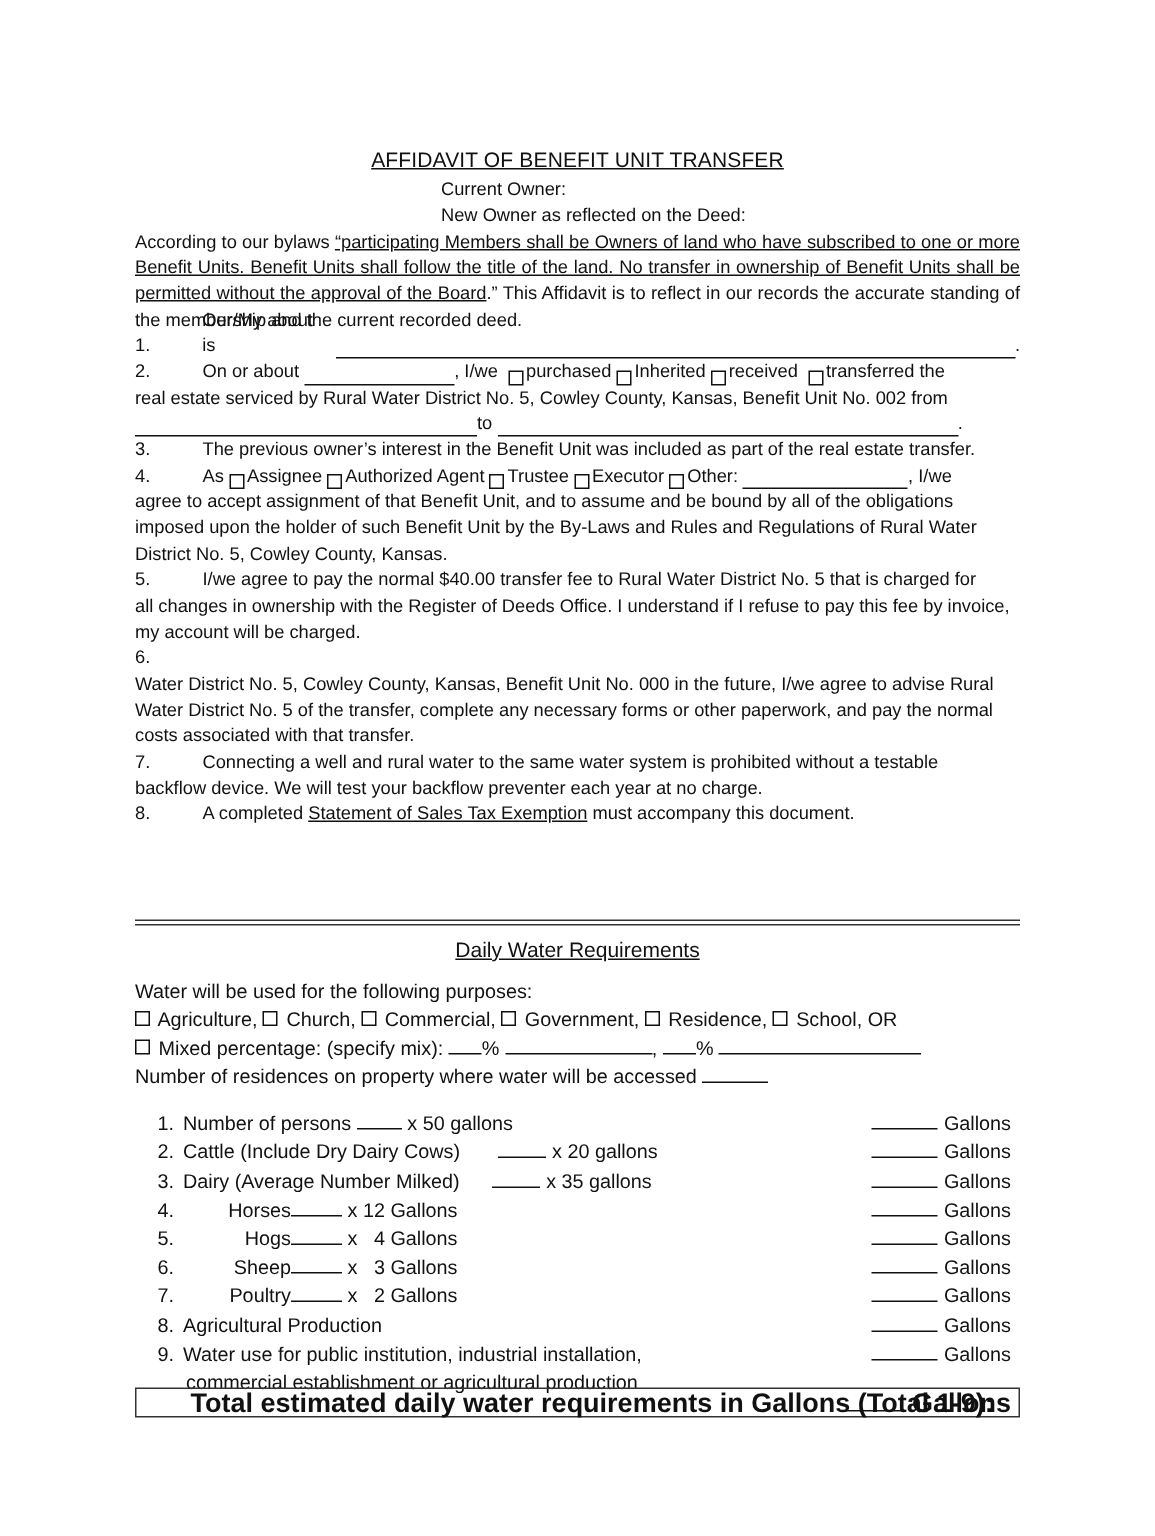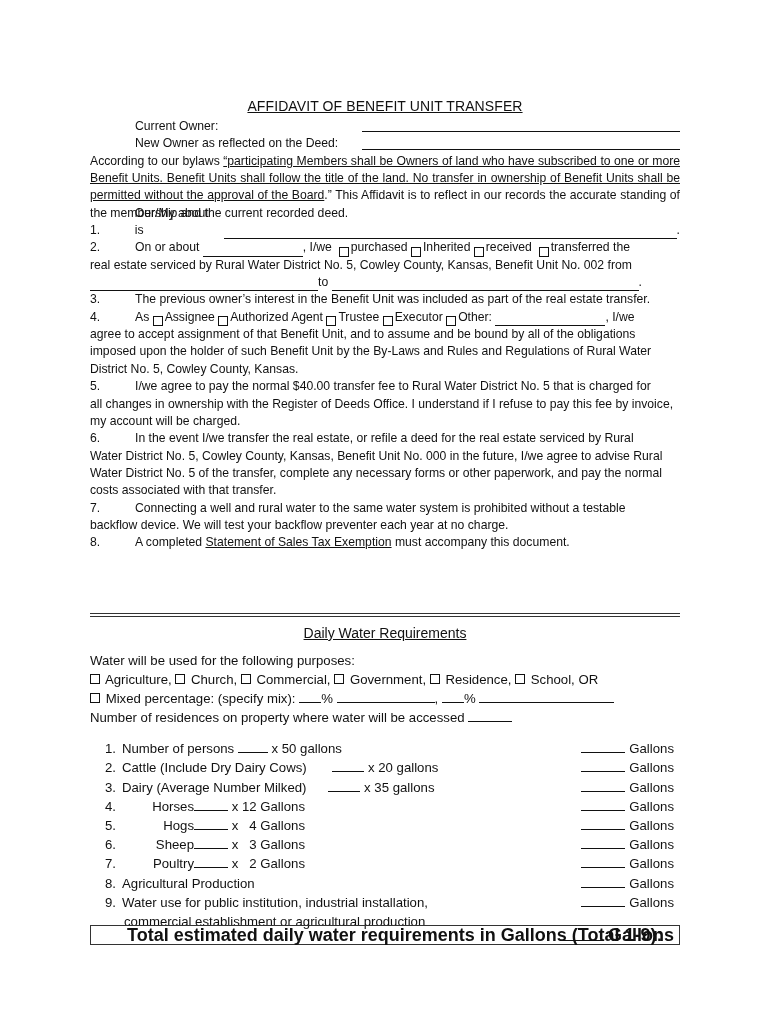--- a/index.html
+++ b/index.html
@@ -7,21 +7,21 @@
       font-family: "Liberation Sans", sans-serif; color: #111; }
     .page { position: absolute; left: 90px; top: 96px; width: 590px; font-size: 12.2px; line-height: 17.35px; }
     .title { text-align: center; font-size: 14px; text-decoration: underline; line-height: 20px; margin-bottom: 2px; letter-spacing: 0.1px; }
     .just { text-align: justify; text-align-last: auto; }
     .p { margin: 0; }
     .u { text-decoration: underline; }
     .blank { display: inline-block; border-bottom: 1px solid #111; height: 12px; vertical-align: baseline; }
     .row { display: flex; align-items: flex-end; height: 17.35px; }
     .num { display: inline-block; width: 45px; }
     .cb { display: inline-block; width: 8px; height: 8px; border: 1px solid #111; vertical-align: -0px; margin-right: 2px; }
-    .owner-row { display: flex; height: 17.35px; align-items: flex-end; }
+    .owner-row { display: flex; height: 17.35px; align-items: center; flex-direction: column; }
     .owner-label { width: 227px; padding-left: 45px; box-sizing: border-box; width: 272px; }
     .owner-line { flex: 1; border-bottom: 1px solid #111; margin-bottom: 3px; height: 12px; }
     .sep { position: absolute; left: 90px; width: 590px; top: 613px; height: 0; border-top: 1px solid #333; }
     .sep2 { position: absolute; left: 90px; width: 590px; top: 616px; height: 0; border-top: 1px solid #333; }
     .water { position: absolute; left: 90px; top: 622px; width: 590px; font-size: 13.2px; line-height: 19px; }
     .wtitle { text-align: center; text-decoration: underline; font-size: 14px; line-height: 22px; margin-bottom: 7px; }
     .items { margin-top: 12px; }
     .item { display: flex; height: 19.2px; align-items: flex-end; position: relative; }
     .item .n { width: 26px; text-align: right; padding-right: 0px; box-sizing: border-box; }
     .item .desc { padding-left: 6px; white-space: nowrap; text-align: right; }
@@ -103,21 +103,20 @@
     <div class="row">
       <span class="num">5.</span>
       <span>I/we agree to pay the normal $40.00 transfer fee to Rural Water District No. 5 that is charged for</span>
     </div>
     <p class="p">all changes in ownership with the Register of Deeds Office. I understand if I refuse to pay this fee by invoice, my account will be charged.</p>
   </div>
 
   <div>
     <div class="row">
       <span class="num">6.</span>
-      <span>In the event I/we transfer the real estate, or refile a deed for the real estate serviced by Rural</span>
     </div>
     <p class="p">Water District No. 5, Cowley County, Kansas, Benefit Unit No. 000 in the future, I/we agree to advise Rural Water District No. 5 of the transfer, complete any necessary forms or other paperwork, and pay the normal costs associated with that transfer.</p>
   </div>
 
   <div>
     <div class="row">
       <span class="num">7.</span>
       <span>Connecting a well and rural water to the same water system is prohibited without a testable</span>
     </div>
     <p class="p">backflow device. We will test your backflow preventer each year at no charge.</p>

